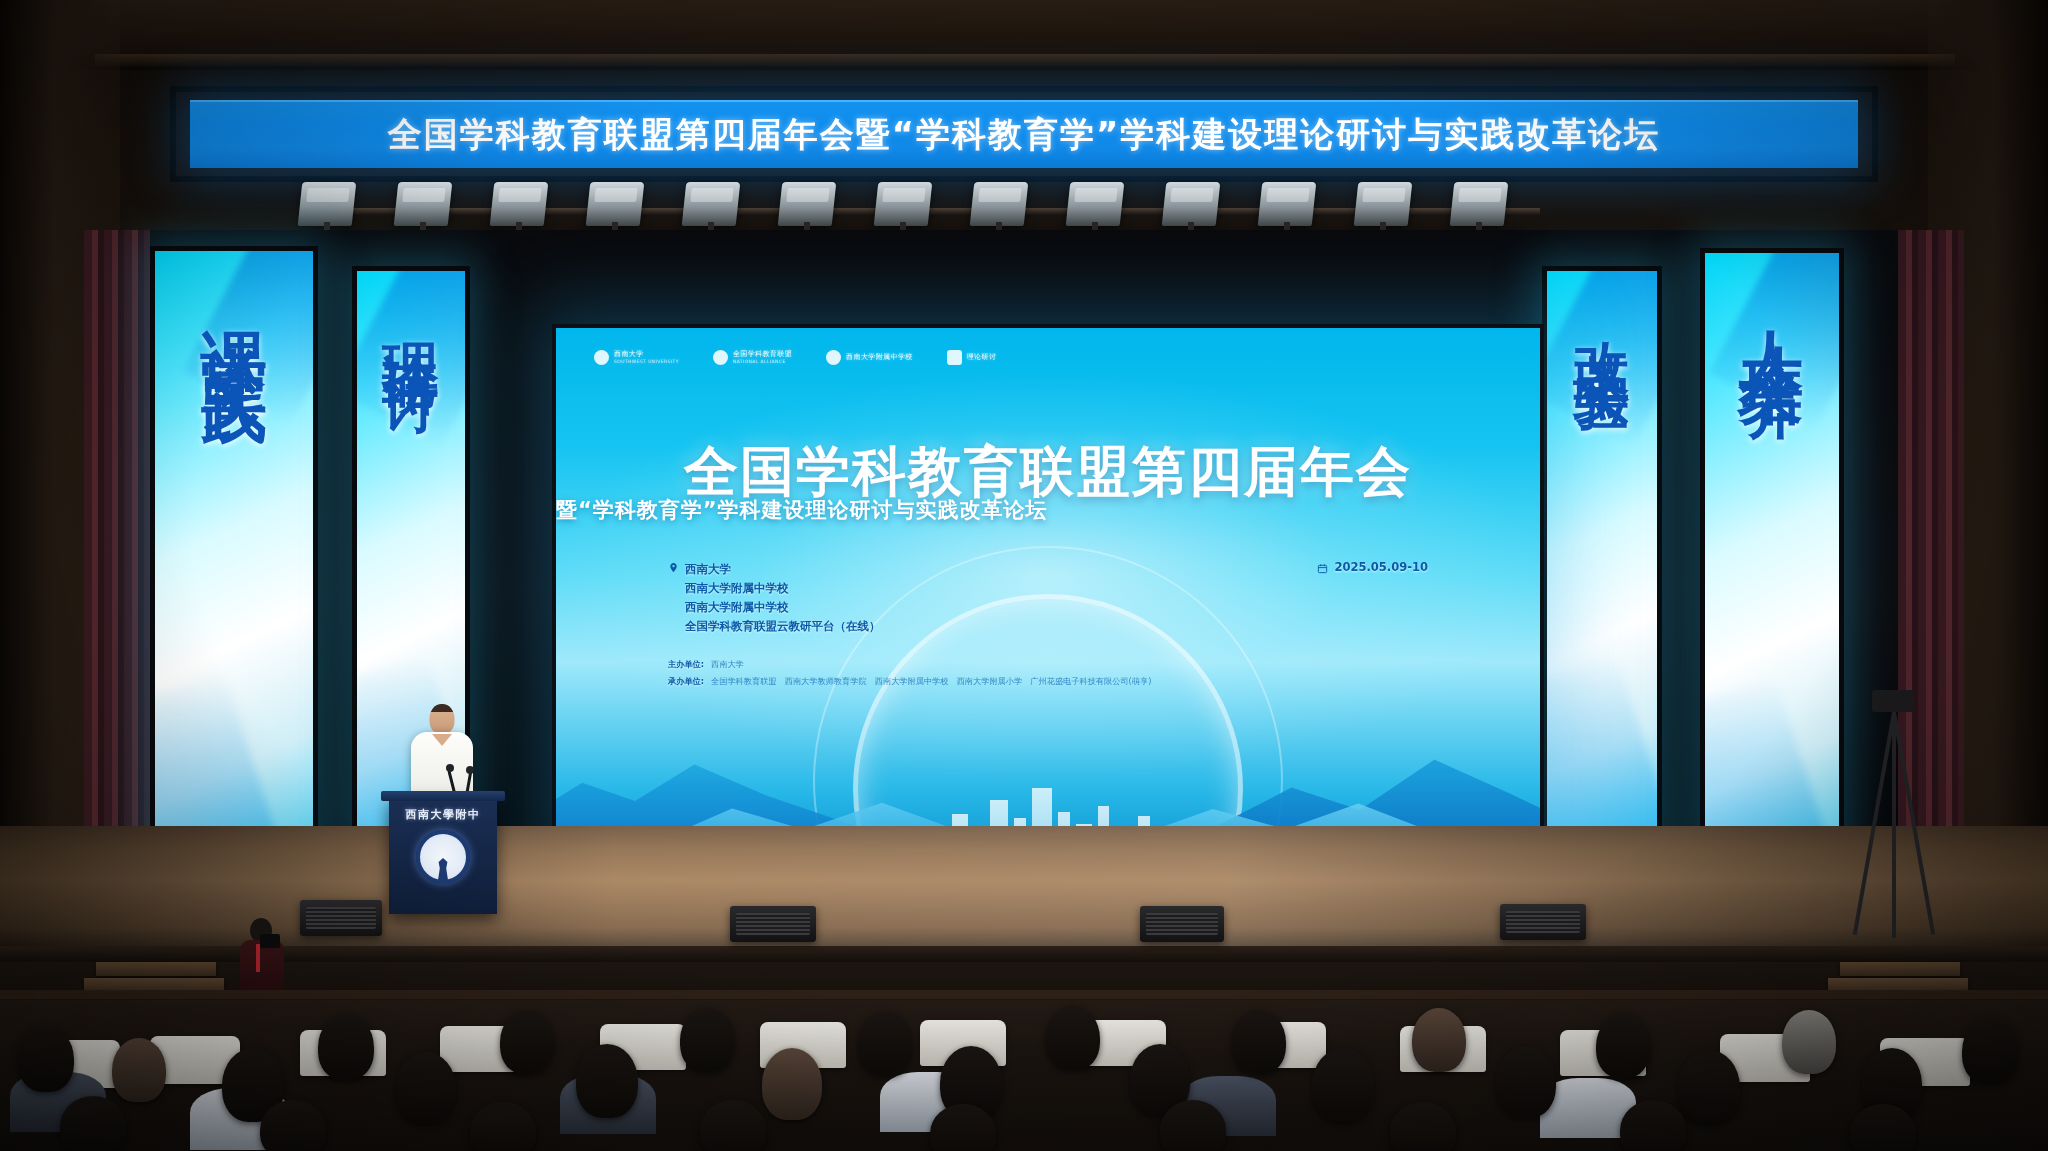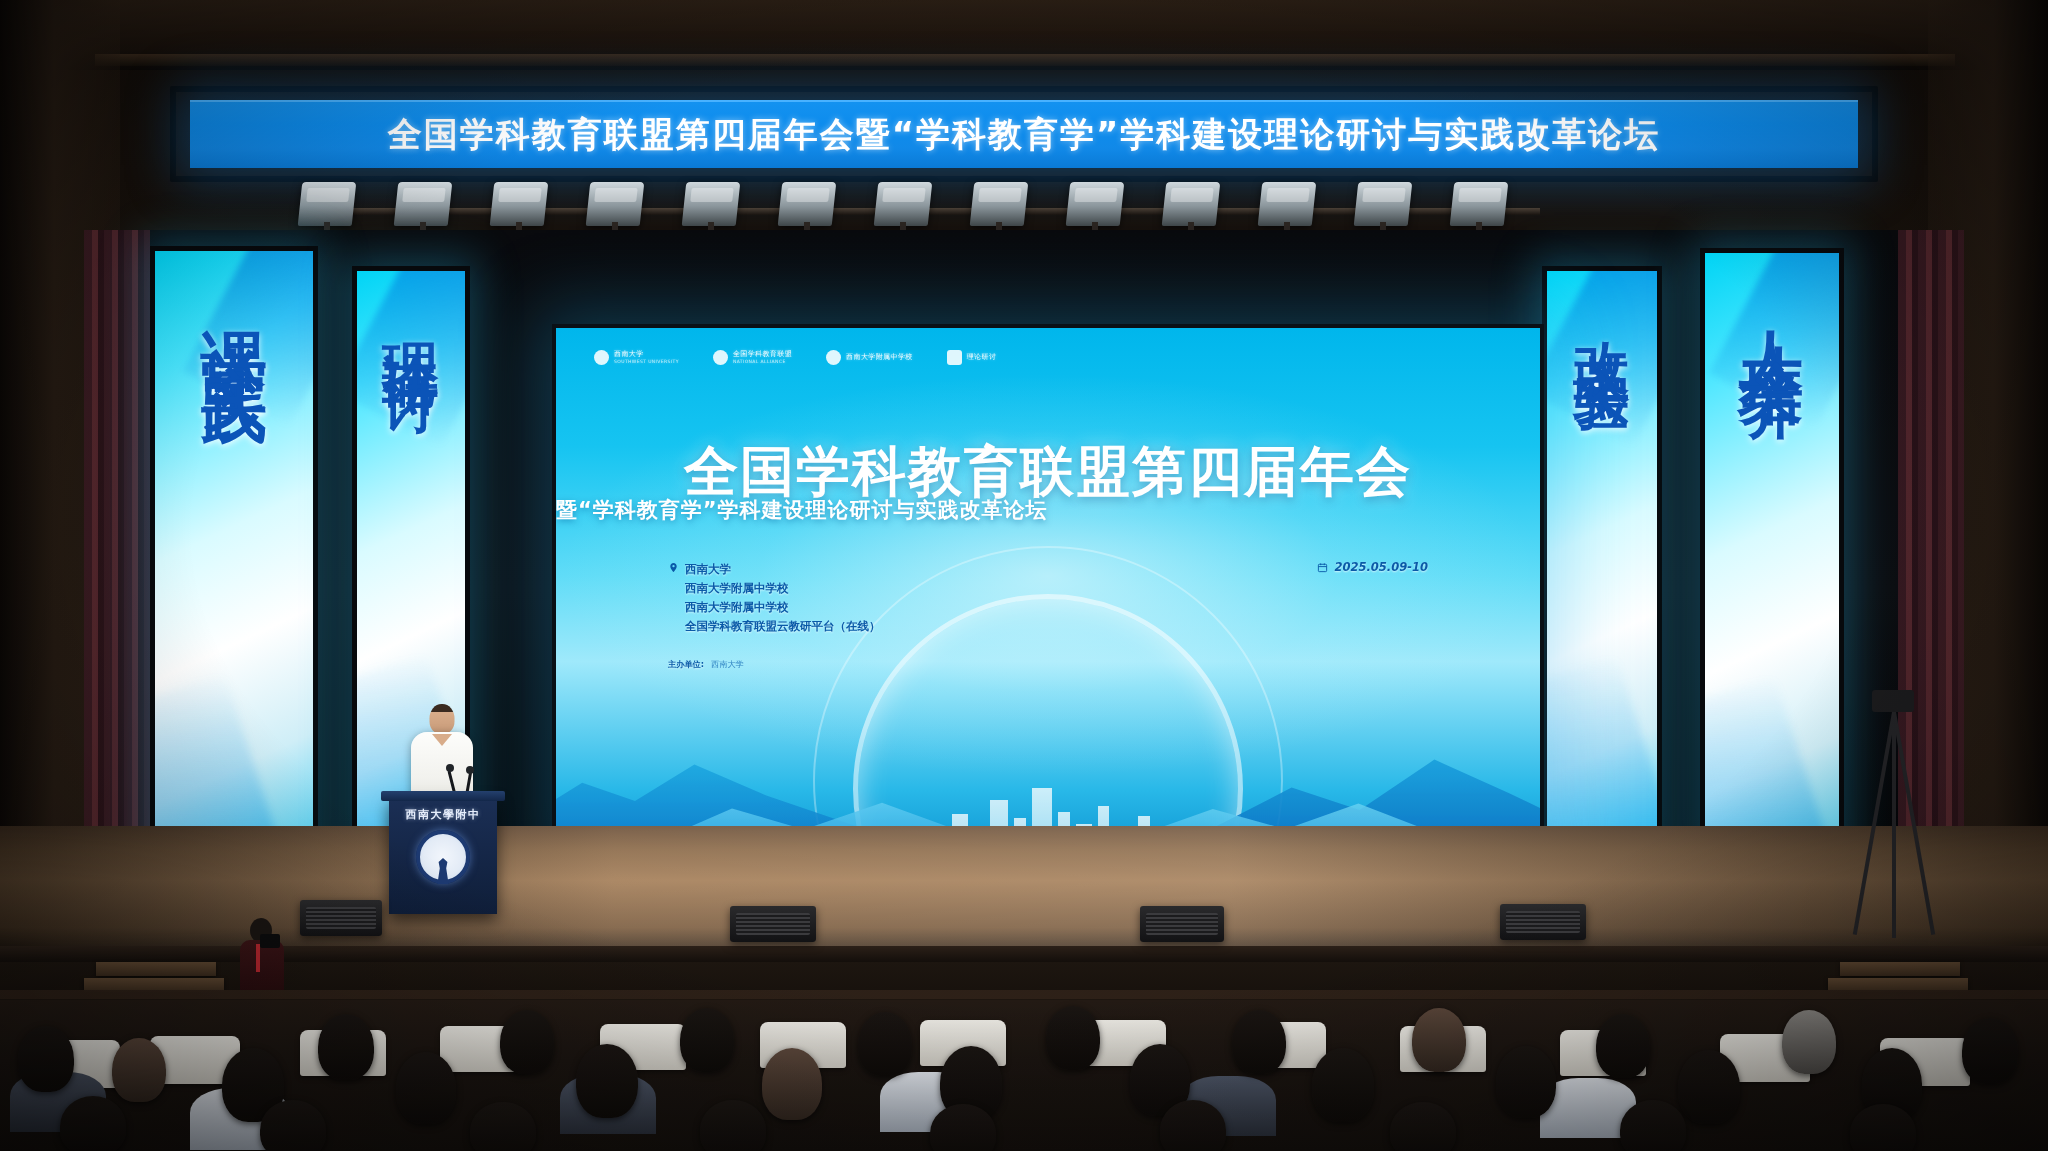--- a/index.html
+++ b/index.html
@@ -162,21 +162,21 @@
   }
 
   
   #info { position:absolute; left:112px; top:232px; width:770px; }
   .info-top { display:flex; justify-content:space-between; align-items:flex-start; }
   .venue-col { display:flex; gap:6px; }
   .pin-icon { width:11px; height:11px; margin-top:2px; flex:none; }
   .venue-lines { }
   .venue-line { font-size:11.5px; color:#0a5aa8; font-weight:bold; line-height:1.65;
     text-shadow:0 1px 2px rgba(255,255,255,.7); }
-  .date-col { display:flex; gap:6px; align-items:flex-start; padding-right:10px;font-style:italic; }
+  .date-col { display:flex; gap:6px; align-items:flex-end; padding-right:10px; }
   .cal-icon { width:11px; height:11px; margin-top:2px; flex:none; }
   .date-text { font-size:11.5px; color:#0a5aa8; font-weight:bold;
     text-shadow:0 1px 2px rgba(255,255,255,.7); }
 
   #orgs { margin-top:20px; }
   .org-row { display:flex; gap:7px; font-size:8.2px; line-height:2.05; white-space:nowrap; }
   .org-label { color:#0a5aa8; font-weight:bold; flex:none;
     text-shadow:0 1px 2px rgba(255,255,255,.6); }
   .org-value { color:#2a7fc0; opacity:.92; }
 
@@ -442,20 +442,24 @@
                 <path d="M3 10h18M8 3v4M16 3v4" stroke="#0a5aa8" stroke-width="2" fill="none"></path>
               </svg>
               <div class="date-text">2025.05.09-10</div>
             </div>
           </div>
 
           <div id="orgs">
             <div class="org-row">
               <span class="org-label">主办单位:</span>
               <span class="org-value">西南大学</span>
+            </div>
+            <div class="org-row">
+              <span class="org-label">承办单位:</span>
+              <span class="org-value">全国学科教育联盟　西南大学教师教育学院　西南大学附属中学校　西南大学附属小学　广州花盛电子科技有限公司(萌享)</span>
             </div>
           </div>
         </div>
 
       </div>
     </div>
   </div>
 
   <div id="stage-floor"></div>
   <div id="stage-edge"></div>

